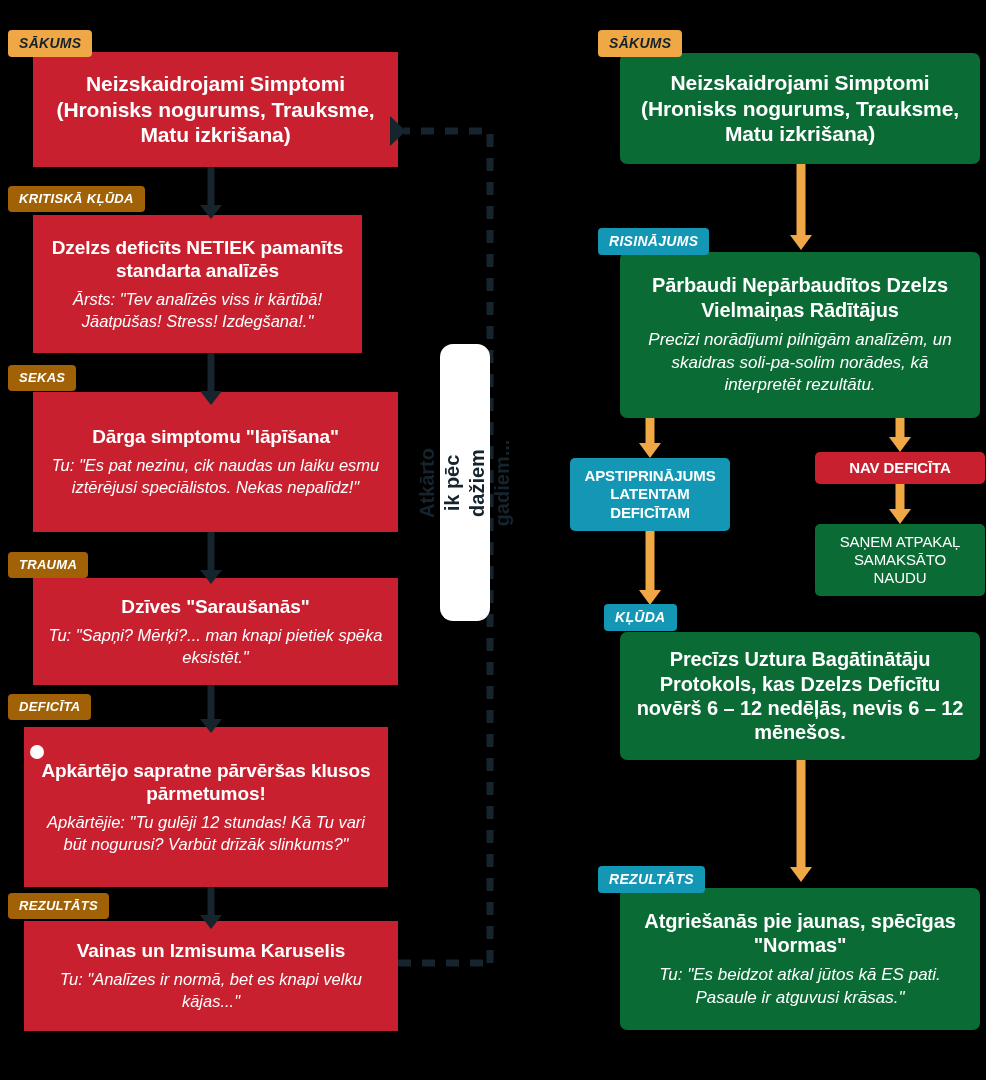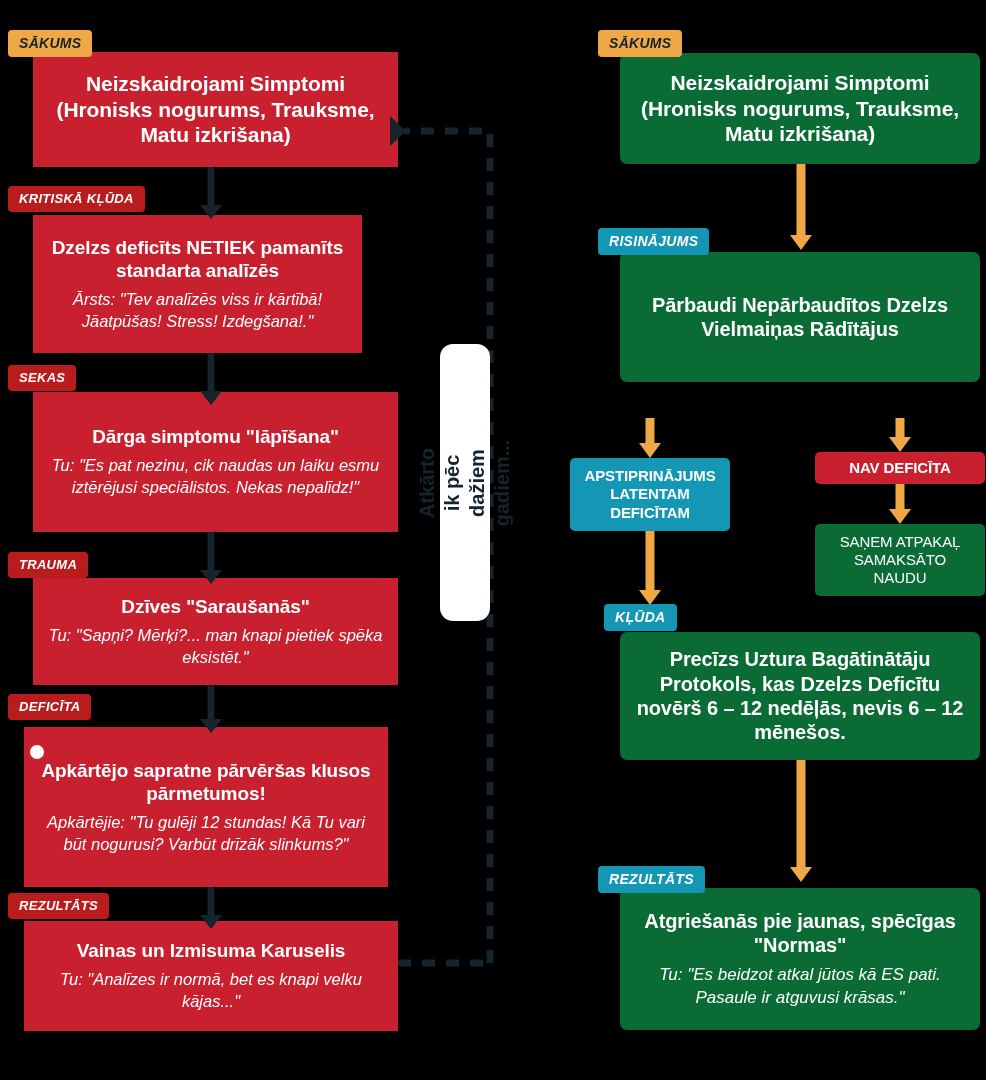--- a/index.html
+++ b/index.html
@@ -41,21 +41,21 @@
     position: absolute;
     display: flex; align-items: center; justify-content: center;
     font-weight: bold;
     letter-spacing: 0.3px;
     padding: 5px 11px 6px 11px;
     white-space: nowrap;
     z-index: 6;
     font-style: italic;
   }
   .badge-orange { background: #F0A847; color: #14222C; border-radius: 4px; }
-  .badge-blue   { background: #b91c1c; color: #ffffff; border-radius: 4px; align-items: center; }
+  .badge-blue   { background: #a16207; color: #ffffff; border-radius: 4px; align-items: center; }
   .badge-teal   { background: #1397B4; color: #ffffff; border-radius: 4px; }
 
   
   .arrow { position: absolute; z-index: 2; }
   .arrow .shaft { position: absolute; left: 50%; transform: translateX(-50%); top: 0; }
   .arrow .head {
     position: absolute; left: 50%; transform: translateX(-50%); bottom: 0;
     width: 0; height: 0; border-left: 11px solid transparent; border-right: 11px solid transparent;
   }
   .arrow-dark .shaft { width: 7px; background: #16242E; }
@@ -189,22 +189,23 @@
 
   <div class="arrow arrow-orange" style="left:789px; top:164px; width:24px; height:86px;">
     <div class="shaft" style="height:71px;"></div>
       <div class="head"></div>
   </div>
 
   <div class="badge badge-teal" style="left:598px; top:228px; font-size:14px;">
     <span>RISINĀJUMS</span>
   </div>
 
-  <div class="node green" style="left:620px; top:252px; width:360px; height:130px;">
+  <div class="node green" style="left:620px; top:252px; width:360px; height:166px;">
     <div class="title" style="font-size:20px;">Pārbaudi Nepārbaudītos Dzelzs Vielmaiņas Rādītājus</div>
+    <div class="quote" style="font-size:17px;">Precīzi norādījumi pilnīgām analīzēm, un skaidras soli-pa-solim norādes, kā interpretēt rezultātu.</div>
   </div>
 
   <div class="arrow arrow-orange" style="left:638px; top:418px; width:24px; height:40px;">
     <div class="shaft" style="height:25px;"></div>
       <div class="head"></div>
   </div>
 
   <div class="node teal" style="left:570px; top:458px; width:160px; height:73px;">
     <div class="title" style="font-size:15px;">APSTIPRINĀJUMS LATENTAM DEFICĪTAM</div>
   </div>

